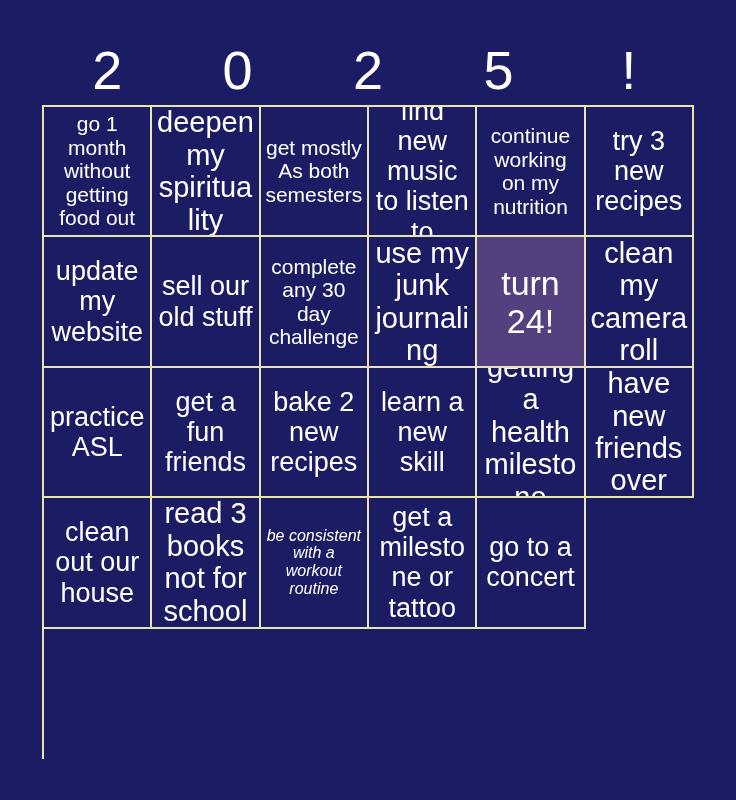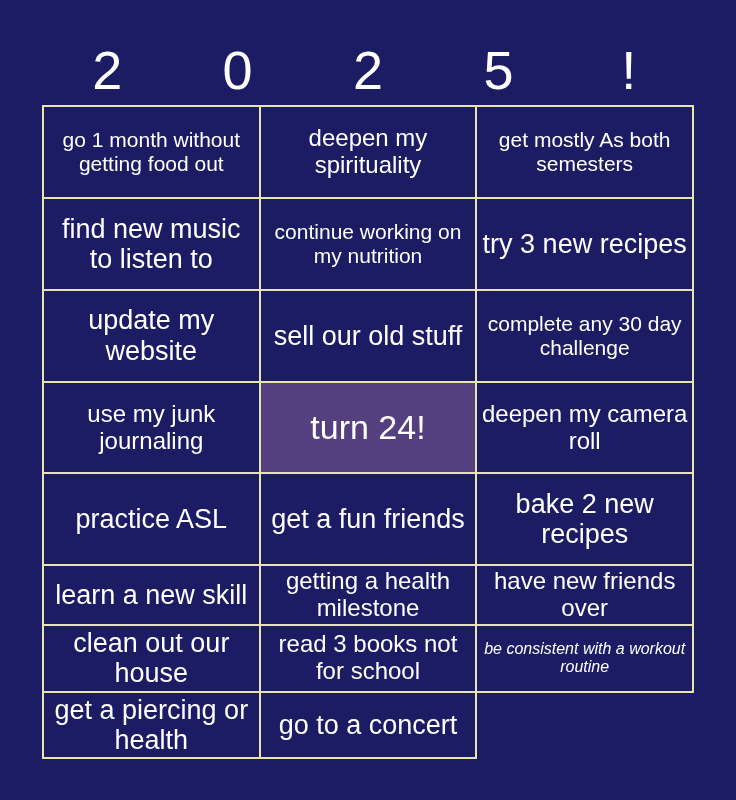--- a/index.html
+++ b/index.html
@@ -39,21 +39,21 @@
     letter-spacing: 0px;
     user-select: none;
   }
   #grid {
     position: absolute;
     left: 42px;
     top: 105px;
     width: 652px;
     height: 654px;
     display: grid;
-    grid-template-columns: repeat(3, 1fr);
+    grid-template-columns: repeat(6, 1fr);
     grid-template-rows: repeat(5, 1fr);
     border-top: 2px solid #e8e4b0;
     border-left: 2px solid #e8e4b0;
     box-sizing: border-box;
     background: #1b1c64;
   }
   .cell {
     border-right: 2px solid #e8e4b0;
     border-bottom: 2px solid #e8e4b0;
     box-sizing: border-box;
@@ -67,21 +67,21 @@
     background: #1b1c64;
   }
   .cell .txt {
     display: block;
     width: 100%;
     line-height: 1.12;
     word-wrap: break-word;
   }
   .fs-xl  { font-size: 34px; }
   .fs-lg  { font-size: 27px; }
-  .fs-md  { font-size: 24px; }
+  .fs-md  { font-size: 29px; }
   .fs-sm  { font-size: 21px; }
   .fs-xs  { font-size: 16px; font-style: italic; }
   .marked {
     background: #54407f;
     justify-content: center;
   }
 </style>
 </head>
 <body>
 
@@ -123,21 +123,21 @@
       <div class="cell">
         <span class="txt fs-sm">complete any 30 day challenge</span>
       </div>
       <div class="cell">
         <span class="txt fs-md">use my junk journaling</span>
       </div>
       <div class="cell marked">
         <span class="txt fs-xl">turn 24!</span>
       </div>
       <div class="cell">
-        <span class="txt fs-md">deepen my camera roll</span>
+        <span class="txt fs-md">clean my camera roll</span>
       </div>
       <div class="cell">
         <span class="txt fs-lg">practice ASL</span>
       </div>
       <div class="cell">
         <span class="txt fs-lg">get a fun friends</span>
       </div>
       <div class="cell">
         <span class="txt fs-lg">bake 2 new recipes</span>
       </div>
@@ -153,20 +153,20 @@
       <div class="cell">
         <span class="txt fs-lg">clean out our house</span>
       </div>
       <div class="cell">
         <span class="txt fs-md">read 3 books not for school</span>
       </div>
       <div class="cell">
         <span class="txt fs-xs">be consistent with a workout routine</span>
       </div>
       <div class="cell">
-        <span class="txt fs-lg">get a piercing or health</span>
+        <span class="txt fs-lg">get a milestone or tattoo</span>
       </div>
       <div class="cell">
         <span class="txt fs-lg">go to a concert</span>
       </div>
     </div>
 
 </div>
 
 </body></html>

